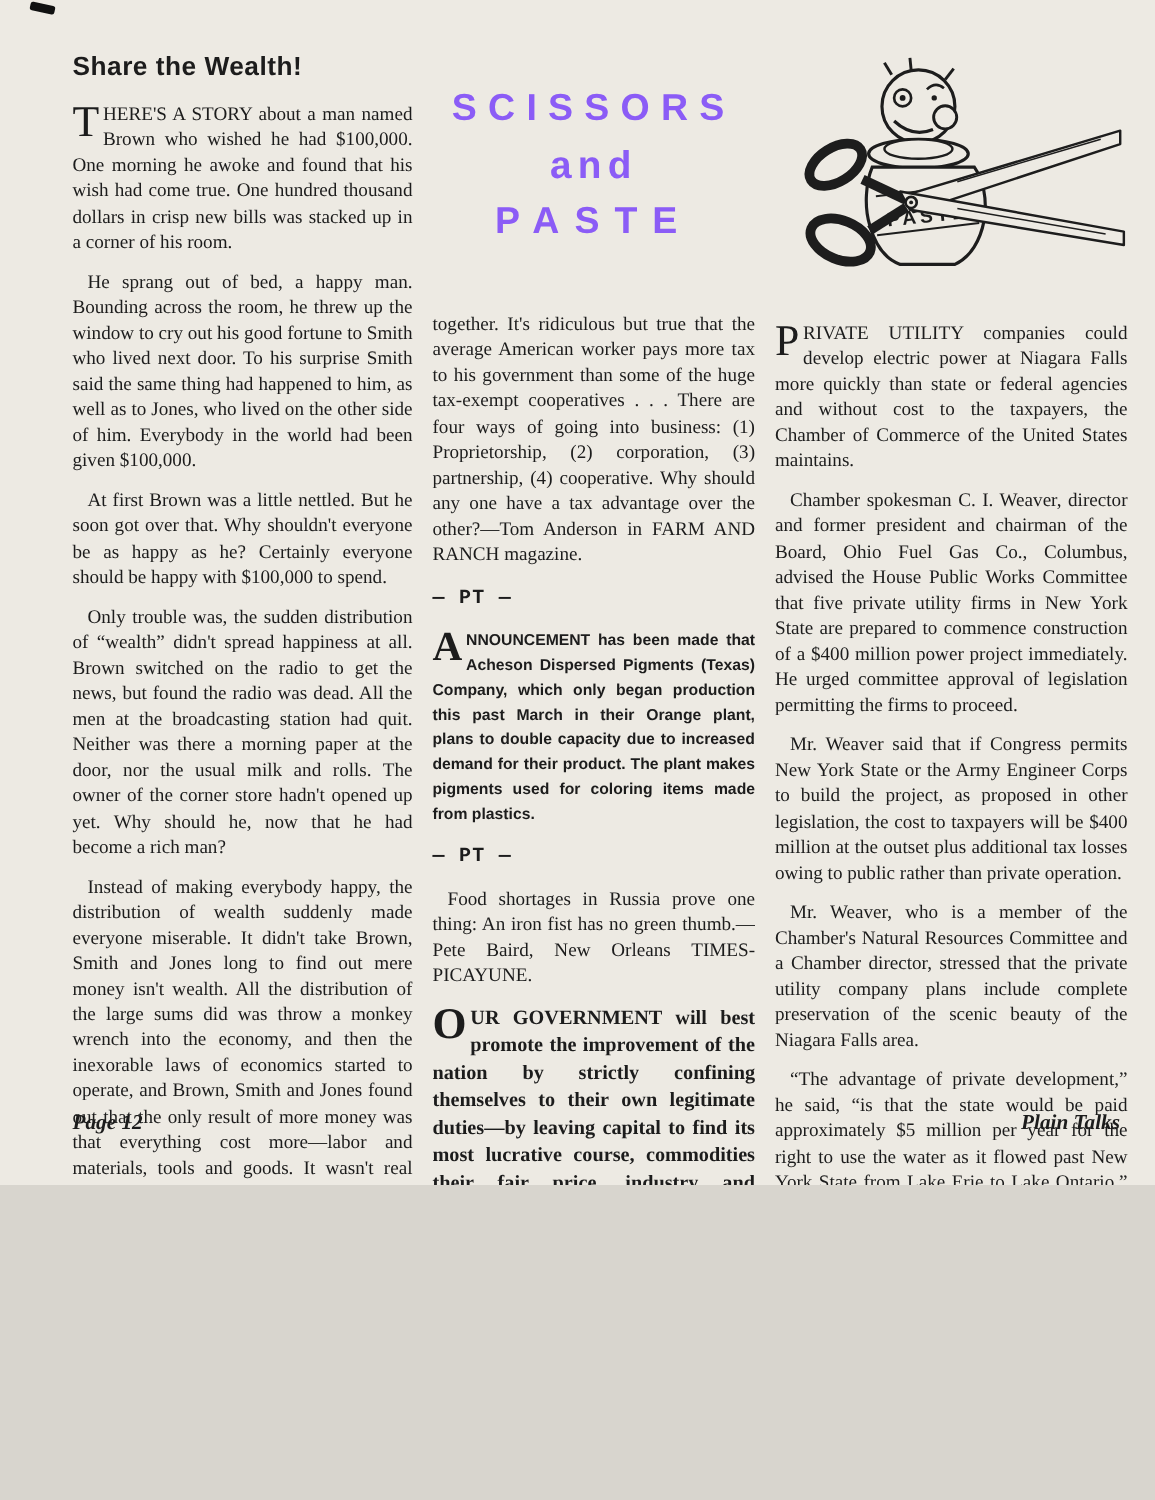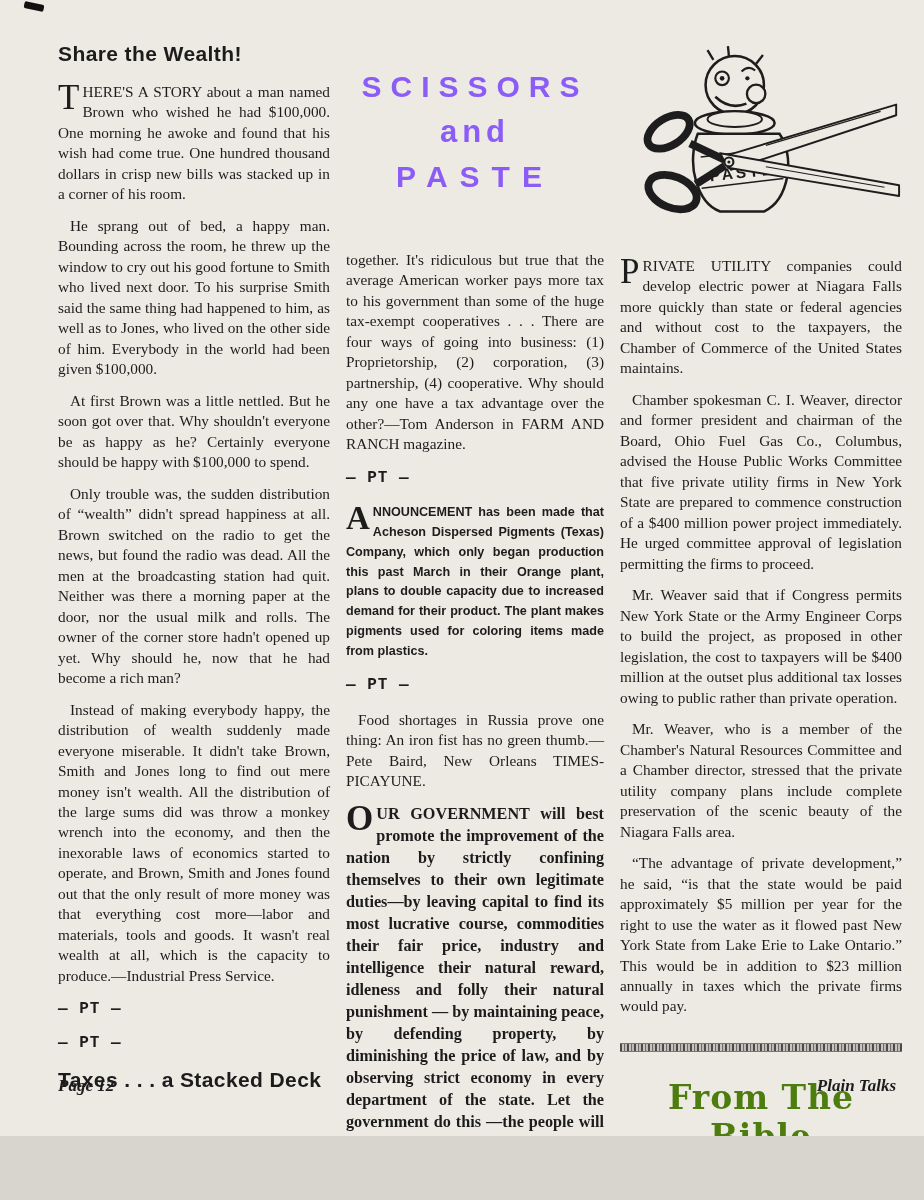--- a/index.html
+++ b/index.html
@@ -1,19 +1,19 @@
 <!DOCTYPE html>
 <html><head>
 <meta charset="utf-8">
 <style>
   * { margin: 0; padding: 0; box-sizing: border-box; }
   html, body { background: #d8d5ce; }
   .page {
     position: relative;
-    width: 924px; height: 1136px;
+    width: 924px; height: 948px;
     margin: 0 auto;
     background: #edeae3;
     color: #1c1c1c;
     overflow: hidden;
     padding: 42px 22px 0 58px;
     font-family: "Liberation Serif", serif;
   }
   .scan-artifact {
     position: absolute; left: 24px; top: 3px;
     width: 20px; height: 7px; background: #111;

